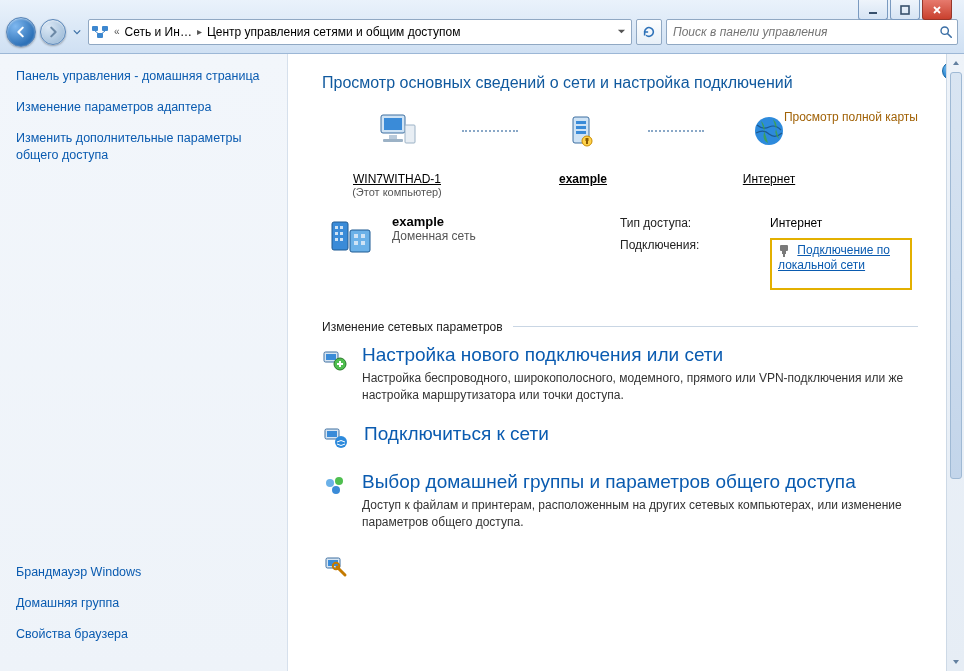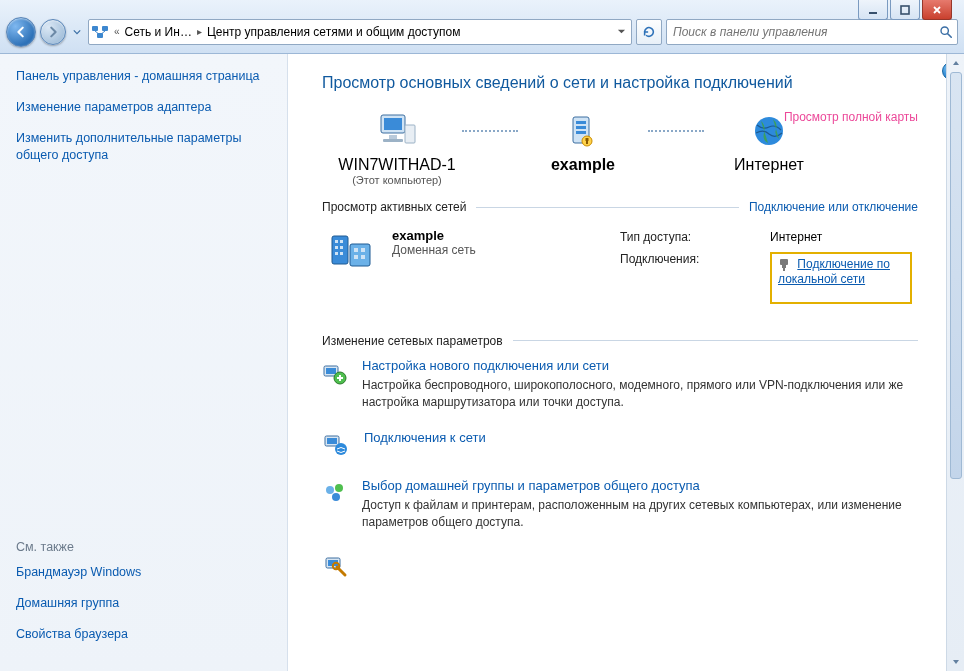--- a/index.html
+++ b/index.html
@@ -123,25 +123,25 @@
     background:radial-gradient(circle at 35% 30%,#7ec4f5,#1a78c8 70%);
     color:#fff;display:flex;align-items:center;justify-content:center;
     font-weight:bold;font-size:12px;border:1px solid #1565a3;cursor:pointer;
   }
   h1.page-title{
     font-size:16px;font-weight:400;color:#10599e;margin:0 0 18px 0;
   }
   
   .maprow{ position:relative; margin-bottom:12px;}
   .mapright{position:absolute;right:0;top:0;}
-  .mapright a{ color:#ec4899;text-decoration:none;cursor:pointer;}
+  .mapright a{ color:#a16207;text-decoration:none;cursor:pointer;}
   .nodes{ display:flex; align-items:flex-start; justify-content:flex-start; gap:0; padding:0 10px;}
   .node{ text-align:center; width:130px;}
   .node .ico{ height:42px; display:flex;align-items:center;justify-content:center;}
-  .node .lbl{ font-size:16px; margin-top:4px;}
+  .node .lbl{ font-size:12px; margin-top:20px;text-decoration:underline;}
   .node .sub{ color:#555; font-size:11px;}
   .dashes{
     flex:0 0 56px;height:42px;display:flex;align-items:center;justify-content:center;
   }
   .dashes .line{ width:100%; border-top:2px dotted #8aa8c7;}
   
   .sect {
     display:flex;align-items:center;gap:10px;margin:14px 0 10px 0;color:#222;
   }
   .sect .rule{flex:1;height:1px;background:#c9d6e4;}
@@ -154,21 +154,21 @@
   .netcard .meta .type{color:#555;}
   .netcard .props{flex:1; display:grid; grid-template-columns: 140px 1fr; row-gap:8px; column-gap:10px; padding-top:2px;}
   .netcard .props .k{color:#222;}
   .connlink{ display:inline-block;border:2px solid #e3b000;padding:3px 8px 16px 6px;}
   .connlink a{ color:#0a5bb0;text-decoration:underline;cursor:pointer;}
   .connlink .plug{display:inline-block;vertical-align:middle;margin-right:4px;color:#4a4a4a;}
   
   .chg-list{margin-top:6px;}
   .chg-item{ display:flex; gap:14px; margin:10px 0 20px 0;}
   .chg-item .cicon{width:28px;display:flex;justify-content:center;padding-top:2px;}
-  .chg-item .ctext a{ color:#0a5bb0; text-decoration:none; font-size:13px;cursor:pointer;}
+  .chg-item .ctext a{ color:#0a5bb0; text-decoration:none; font-size:19px;cursor:pointer;}
   .chg-item .ctext p{ margin:4px 0 0 0; color:#333; line-height:1.4;}
   
   svg{display:block;}
 </style>
 </head>
 <body>
 
 <div class="winctrl">
   <button aria-label="minimize">
     <svg viewBox="0 0 10 10">
@@ -243,21 +243,20 @@
   </div>
 </div>
 
 <div class="body">
 
   <div class="sidebar">
     <a>Панель управления - домашняя страница</a>
     <a>Изменение параметров адаптера</a>
     <a>Изменить дополнительные параметры общего доступа</a>
     <div class="sep-grow"></div>
-    <div class="also-title">См. также</div>
     <a>Брандмауэр Windows</a>
     <a>Домашняя группа</a>
     <a>Свойства браузера</a>
   </div>
 
   <div class="content-wrap">
     <div class="help-badge" title="Справка">?</div>
 
     <div class="content">
 
@@ -307,25 +306,20 @@
                 <path d="M7 22 q8 -4 13 1 q6 5 13 -1" fill="none" stroke="#1c5a90" stroke-width="1.2"></path>
                 <path d="M12 10 q5 4 3 12 q-2 7 4 10" fill="#3ea24a" opacity=".85"></path>
                 <path d="M24 8 q5 5 3 10 q-2 5 3 10" fill="#3ea24a" opacity=".85"></path>
               </svg>
             </div>
             <div class="lbl">Интернет</div>
           </div>
         </div>
       </div>
 
-      <div class="sect">
-        <span>Просмотр активных сетей</span>
-        <div class="rule"></div>
-        <span class="rlabel">Подключение или отключение</span>
-      </div>
 
       <div class="netcard">
         <div class="icn">
           <svg width="46" height="46" viewBox="0 0 46 46">
             <rect x="4" y="8" width="16" height="28" rx="2" fill="#3a8bd8" stroke="#1e5a93"></rect>
             <rect x="7" y="12" width="3" height="3" fill="#cfe3f5"></rect>
               <rect x="12" y="12" width="3" height="3" fill="#cfe3f5"></rect>
             <rect x="7" y="18" width="3" height="3" fill="#cfe3f5"></rect>
               <rect x="12" y="18" width="3" height="3" fill="#cfe3f5"></rect>
             <rect x="7" y="24" width="3" height="3" fill="#cfe3f5"></rect>
@@ -385,21 +379,21 @@
         <div class="chg-item">
           <div class="cicon">
             <svg width="26" height="26" viewBox="0 0 26 26">
               <rect x="2" y="4" width="14" height="10" rx="1.5" fill="#d8e6f3" stroke="#3d6ea0"></rect>
               <rect x="4" y="6" width="10" height="6" fill="#3a8bd8"></rect>
               <circle cx="18" cy="17" r="6" fill="#2d8adc"></circle>
               <path d="M14 17q4 -3 8 0M14 19q4 3 8 0" stroke="#fff" stroke-width="1" fill="none"></path>
             </svg>
           </div>
           <div class="ctext">
-            <a>Подключения к сети</a>
+            <a>Подключиться к сети</a>
           </div>
         </div>
 
         <div class="chg-item">
           <div class="cicon">
             <svg width="26" height="26" viewBox="0 0 26 26">
               <circle cx="8" cy="10" r="4" fill="#6bb1e8"></circle>
               <circle cx="17" cy="8" r="4" fill="#4fbf4f"></circle>
               <circle cx="14" cy="17" r="4" fill="#3a8bd8"></circle>
             </svg>

